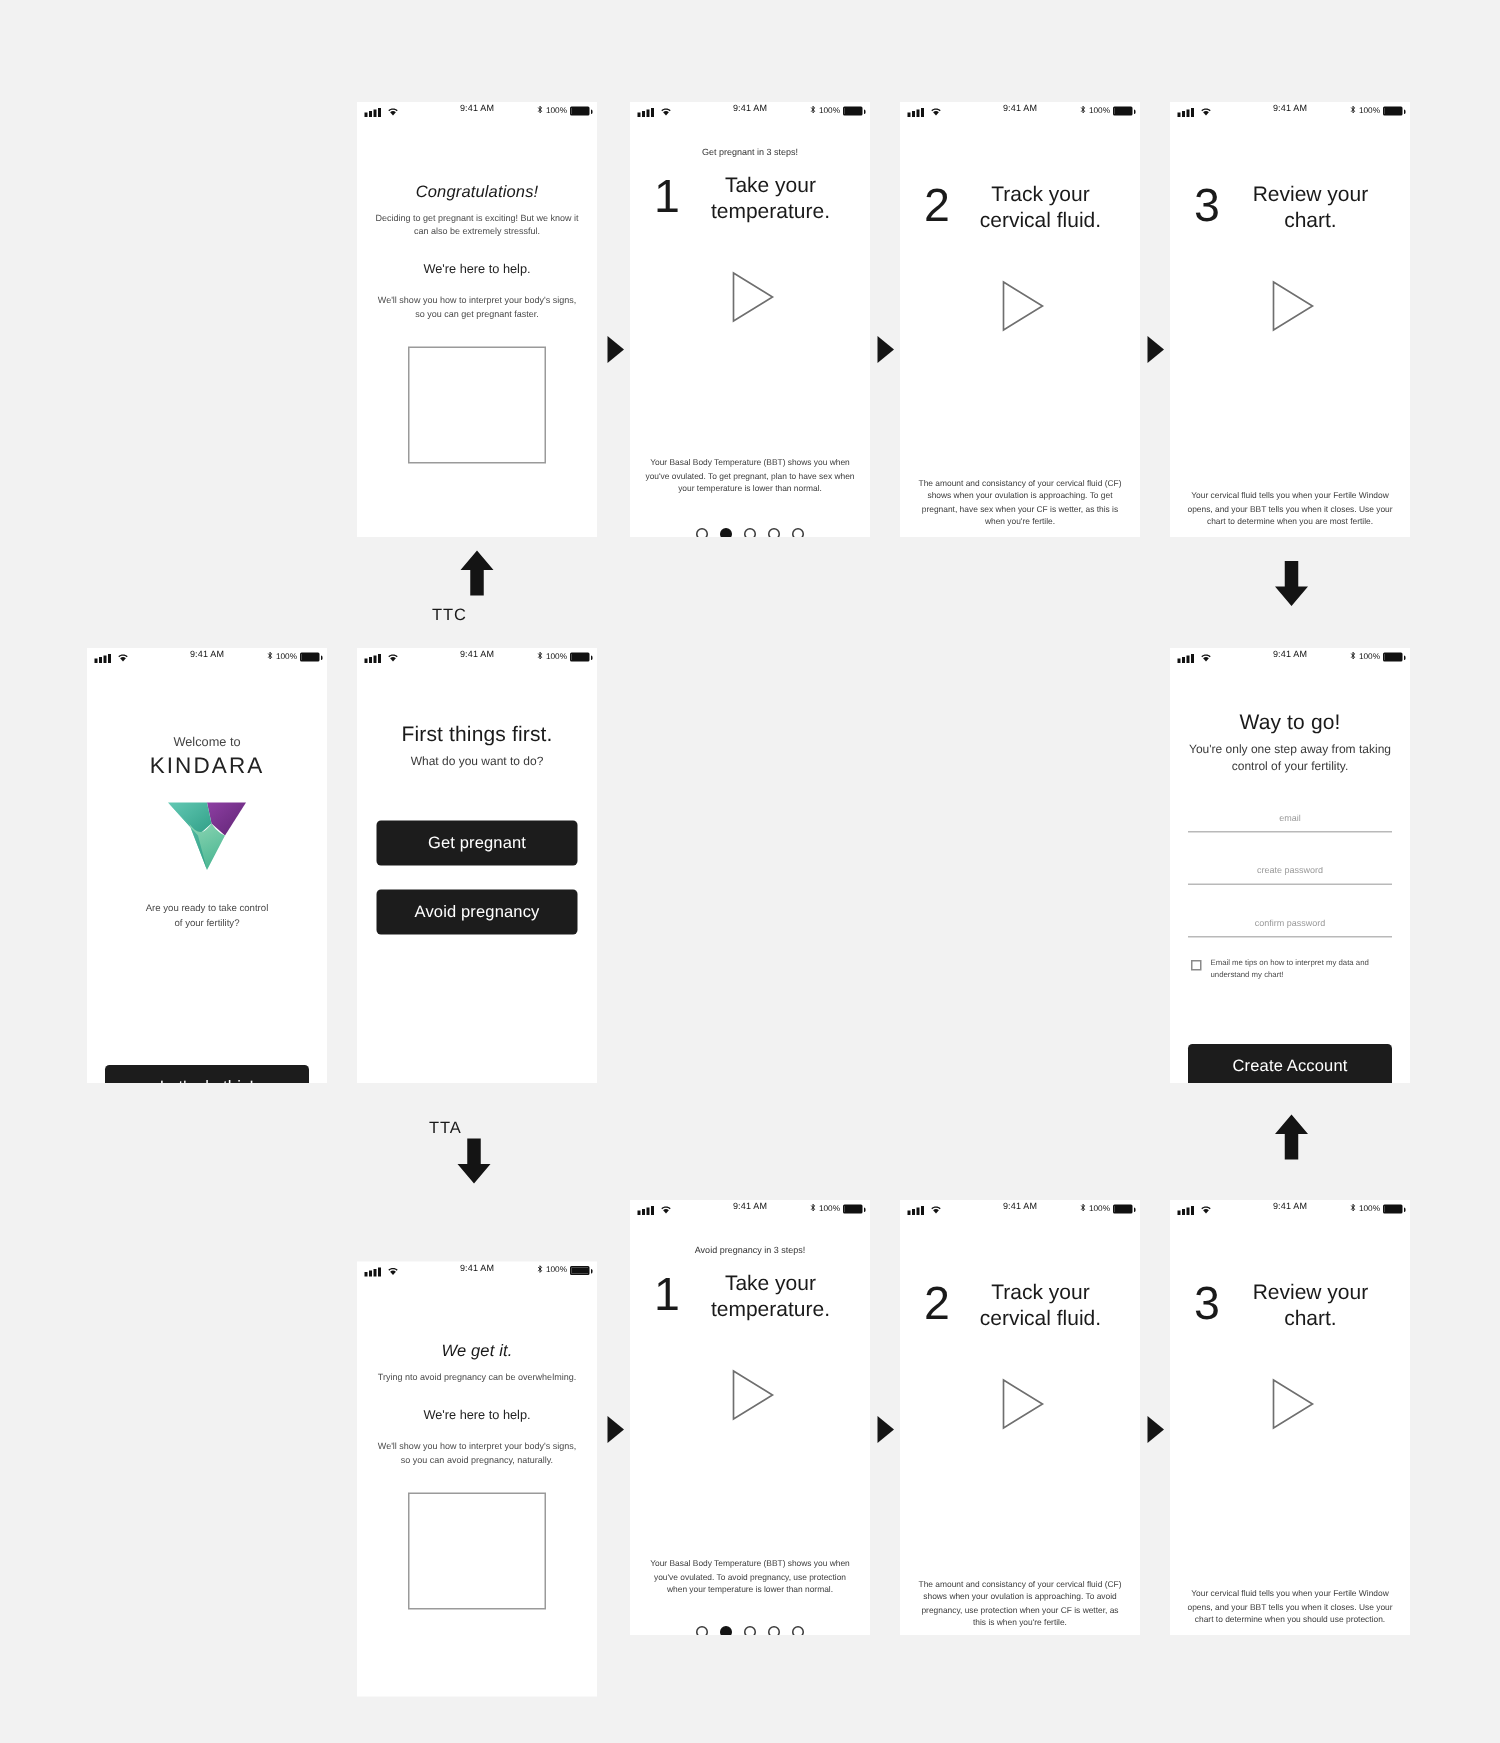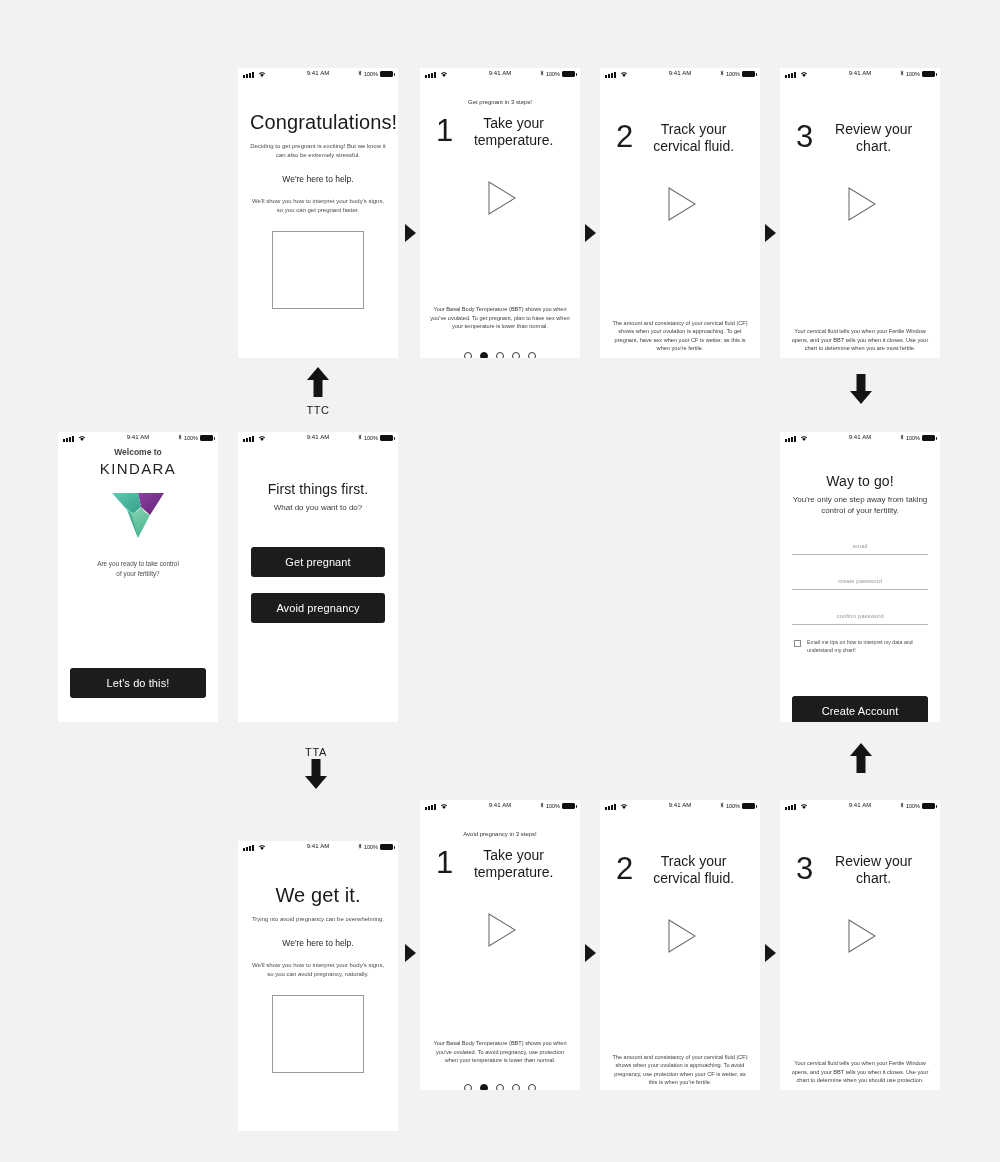--- a/index.html
+++ b/index.html
@@ -122,21 +122,21 @@
     margin: 0;
   }
   .body-md {
     font-size: 8px;
     line-height: 11px;
     color: #2a2a2a;
     text-align: center;
     margin: 0;
   }
   
-  .intro-title { margin-top: 28px; font-size: 20px; }
+  .intro-title { margin-top: 39px; font-size: 11px; font-style: italic; }
   .intro-sub { margin-top: 8px; }
   .intro-help { margin-top: 14px; font-size: 8.5px; color: #222; }
   .intro-desc { margin-top: 12px; }
   .placeholder-box {
     width: 92px;
     height: 78px;
     border: 1px solid #9a9a9a;
     margin: 16px auto 0;
     background: #fff;
     box-sizing: border-box;
@@ -198,24 +198,24 @@
     left: 10px; right: 10px;
     bottom: 38px;
     font-size: 5.6px;
     line-height: 8.4px;
     color: #3d3d3d;
     text-align: center;
   }
   .step-desc.tall { bottom: 36px; }
   
   .welcome-to {
+    margin-top: 42px;
     font-size: 8.5px;
     color: #444;
     text-align: center;
-    font-weight: bold;
   }
   .brand {
     margin-top: 3px;
     text-align: center;
     font-size: 15px;
     letter-spacing: 1.4px;
     color: #222;
     font-weight: 400;
   }
   .logo {
@@ -322,21 +322,20 @@
     position: absolute;
     width: 26px;
     height: 34px;
   }
   .arrow-v svg { display: block; }
   .conn-label {
     position: absolute;
     font-size: 11px;
     color: #1a1a1a;
     letter-spacing: .6px;
-    text-align: center;
     width: 60px;
   }
 </style>
 </head>
 <body>
 
 <div class="canvas">
 
   <div class="phone" style="left:238px; top:68px;">
     <div class="statusbar">

